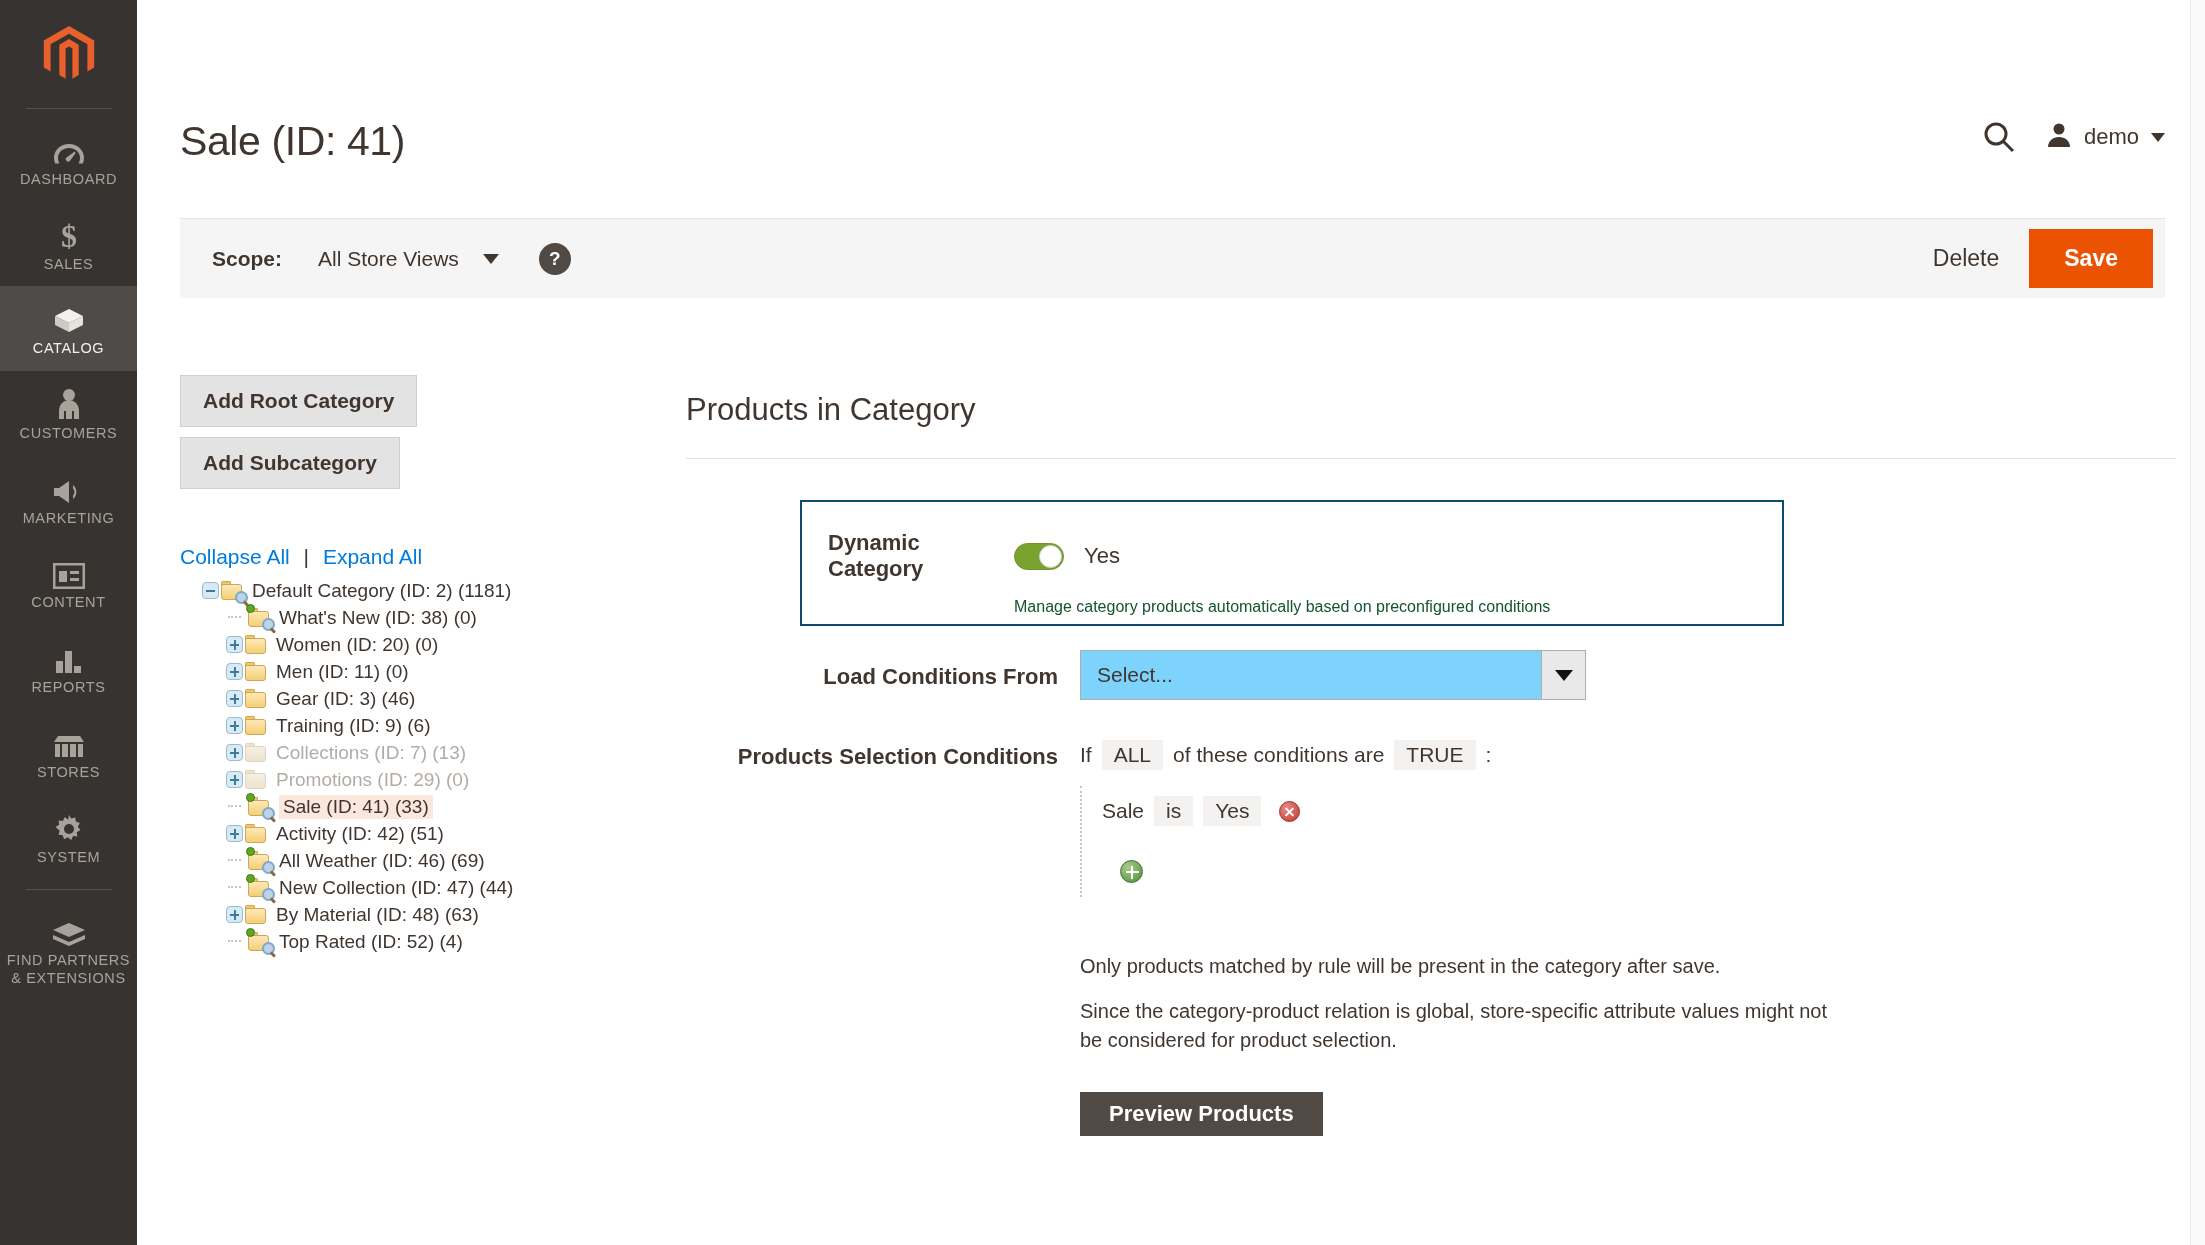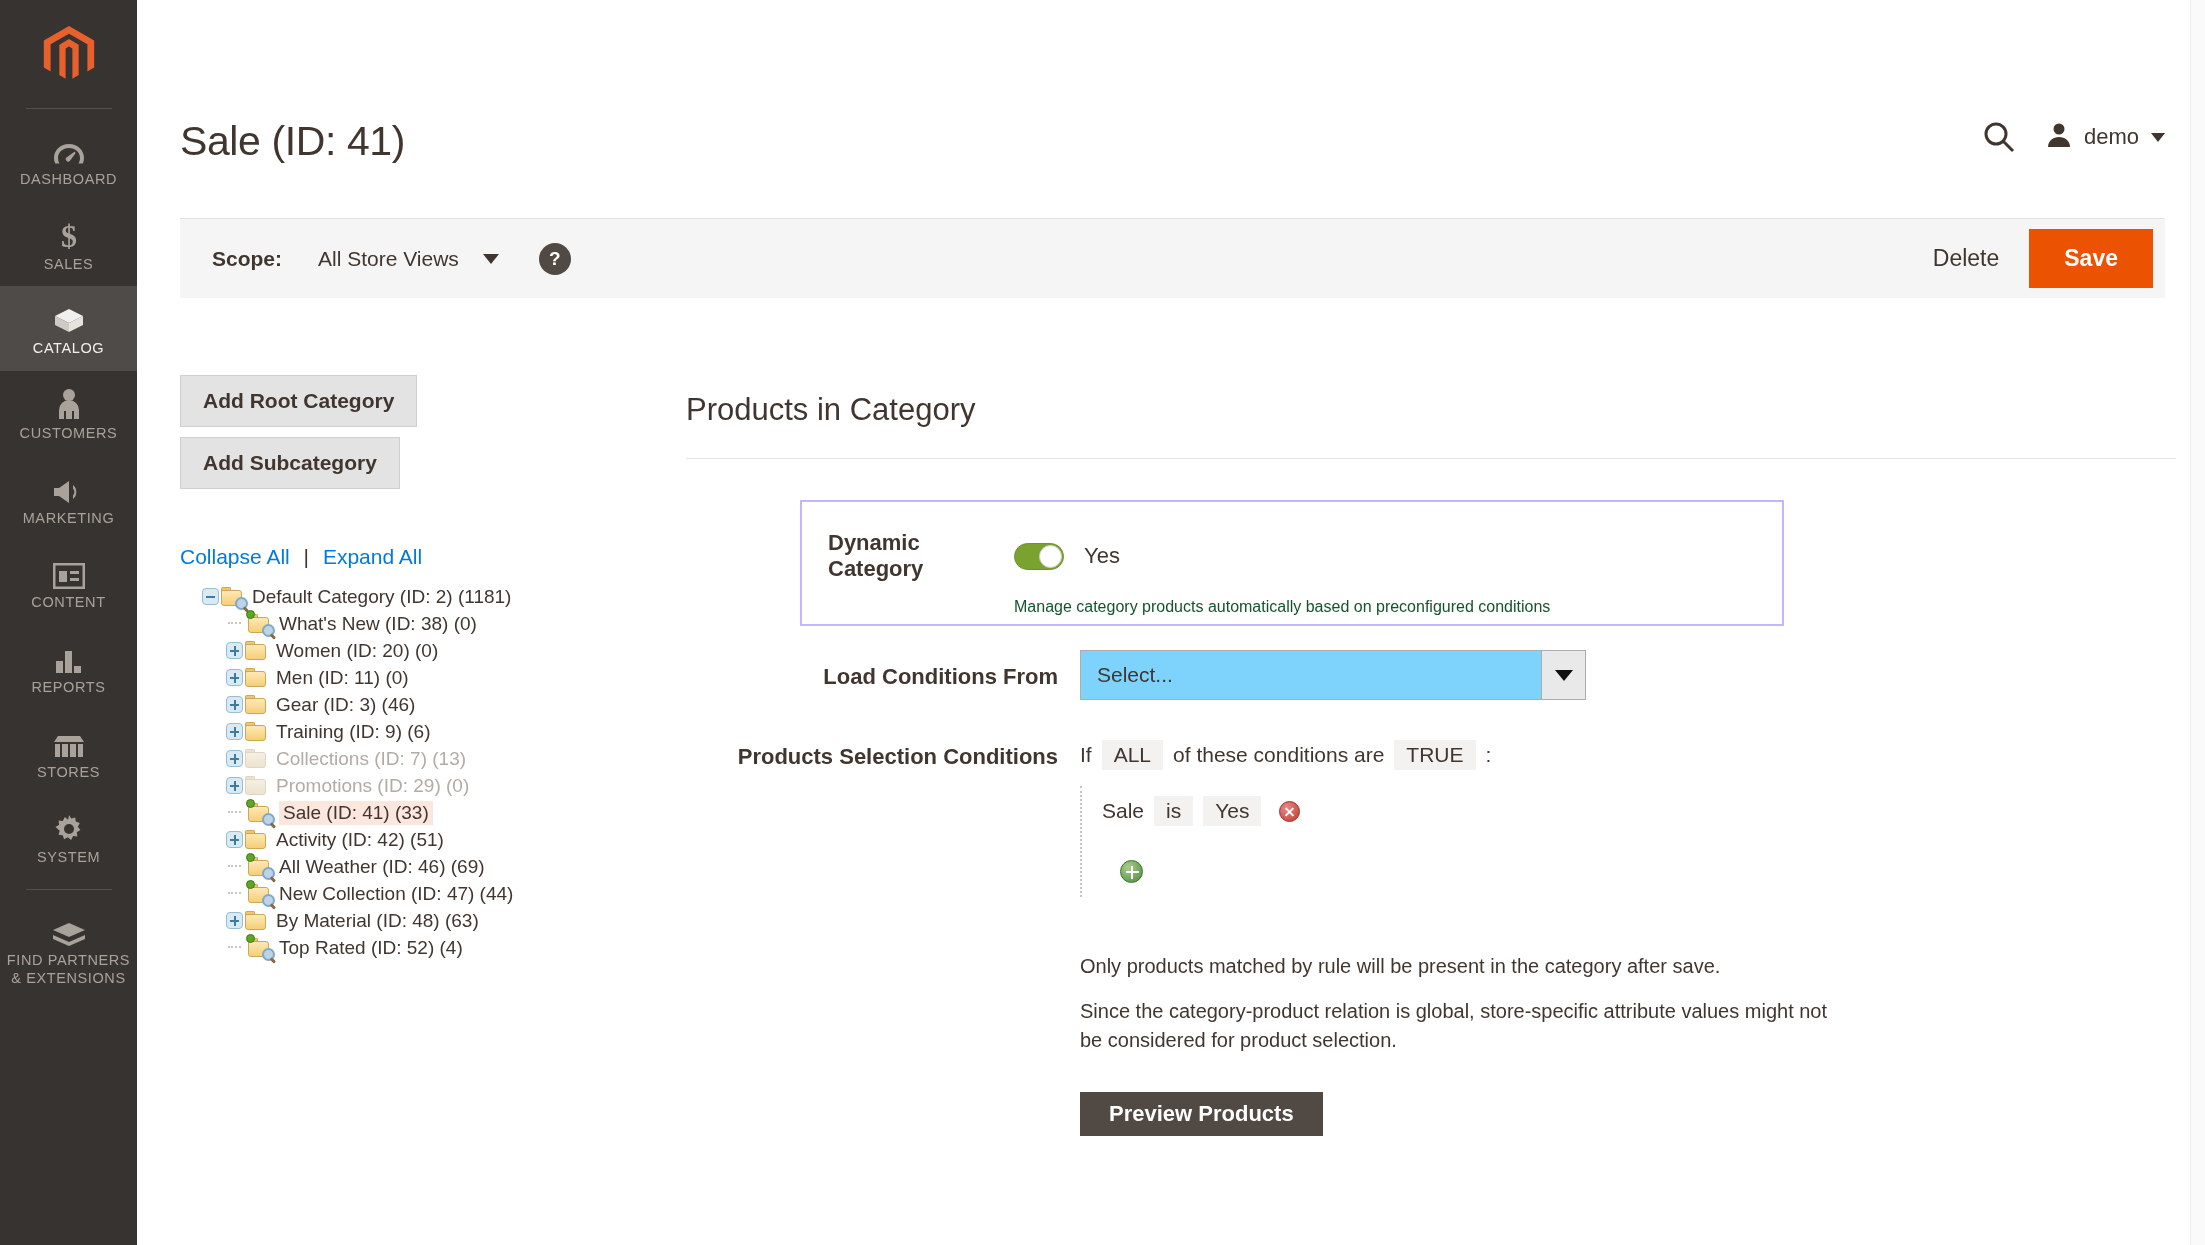--- a/index.html
+++ b/index.html
@@ -73,21 +73,21 @@
   .left-col { position:absolute; left:180px; top:375px; width:500px; }
   .btn-grey {
     display:block; background:#e3e3e3; border:1px solid #cfcfcf; color:#41362f;
     font-size:21px; font-weight:bold; padding:13px 22px; margin-bottom:10px; cursor:pointer;
     font-family:"Liberation Sans", sans-serif;
   }
   .tree-actions { margin-top:56px; font-size:21px; }
   .tree-link { color:#007bdb; cursor:pointer; }
   .tree-sep { color:#41362f; margin:0 8px; }
 
-  .tree { margin-top:14px; font-size:19px; color:#41362f; }
+  .tree { margin-top:8px; font-size:19px; color:#41362f; }
   .tree-node { display:flex; align-items:center; height:27px; white-space:nowrap; }
   .tree-node.lvl1 { padding-left:22px; }
   .tree-node.lvl2 { padding-left:46px; }
   .expander { width:20px;height:20px; margin-right:2px; flex:none; position:relative; }
   .expander.box {
     border:1px solid #95bdd4; border-radius:4px; background:#d9eaf4; width:17px;height:17px;
     cursor:pointer;
   }
   .expander.box::before {
     content:''; position:absolute; left:3px; top:7px; width:9px; height:2px; background:#3c7d9e;
@@ -127,21 +127,21 @@
   .tree-node.disabled .tree-label { color:#b3aca6; }
   .tree-node.selected .tree-label { background:#fbe7de; padding:1px 4px; }
 
   
   .main-panel { position:absolute; left:686px; top:392px; width:1490px; }
   .section-title { font-size:31px; color:#41362f; font-weight:400; }
   .section-rule { border:none;border-top:1px solid #e3e3e3; margin:30px 0 0 0; }
 
   .dyn-box {
     position:absolute; left:114px; top:108px; width:984px; height:126px;
-    border:2px solid #c4b5fd; background:#fff;
+    border:2px solid #0c4a6e; background:#fff;
   }
   .dyn-row { position:absolute; left:26px; top:28px; display:flex; align-items:center; }
   .dyn-label { font-size:22px; font-weight:bold; color:#41362f; width:166px; }
   .toggle {
     width:50px;height:27px;border-radius:14px; background:#79a22e; position:relative; cursor:pointer;
     margin-left:20px; border:1px solid #6f9529;
   }
   .toggle .knob {
     position:absolute; right:1px; top:1px; width:23px;height:23px;border-radius:50%;
     background:#fff; border:1px solid #cfcfcf;

